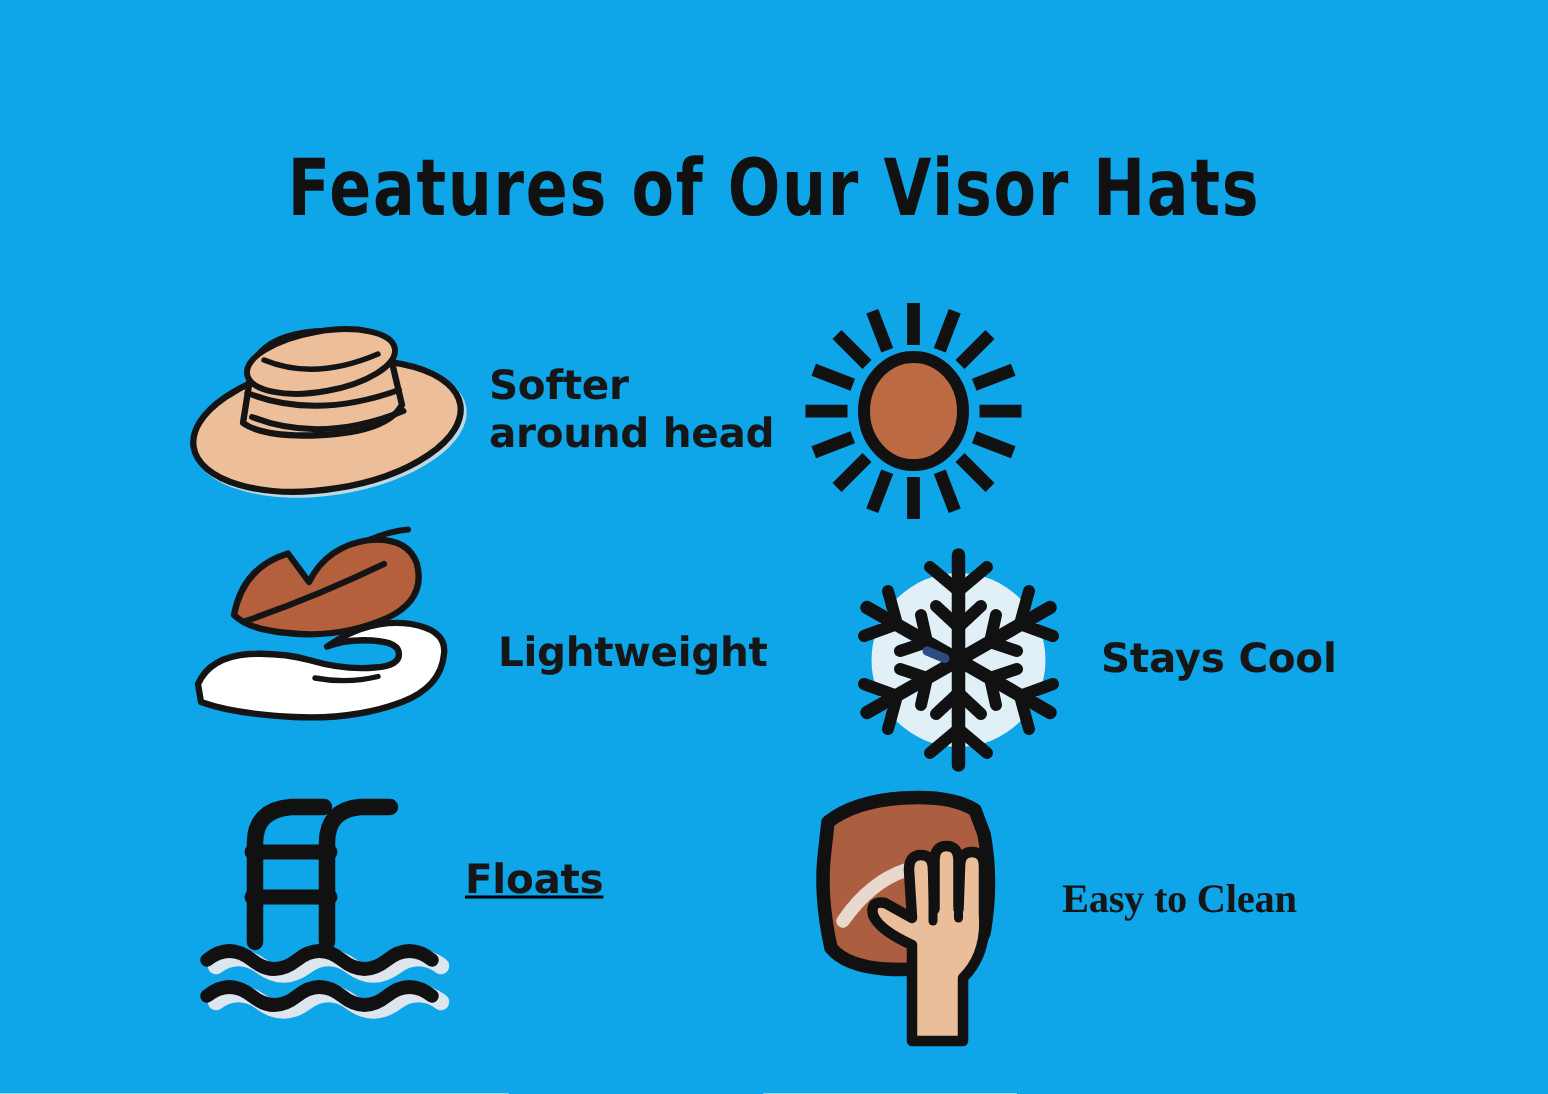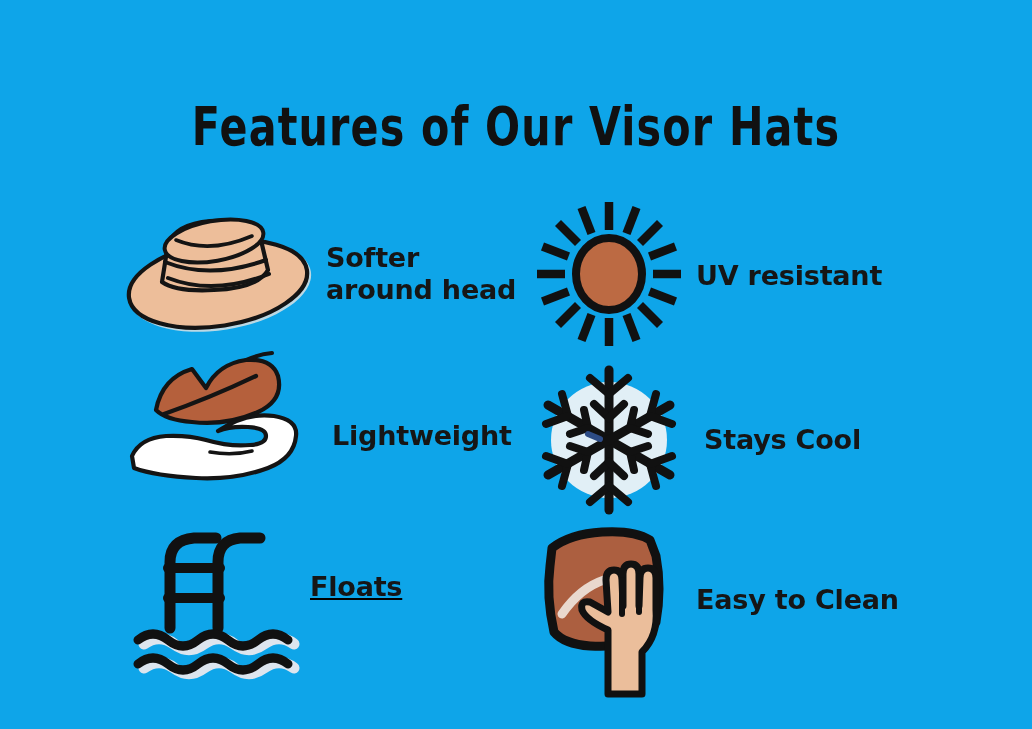--- a/index.html
+++ b/index.html
@@ -66,31 +66,31 @@
   #feat-softer .label { margin-left: 8px; }
 
   #feat-uv         { left: 528px; top: 196px; }
   #feat-uv .icon-slot { width: 162px; height: 160px; }
   #feat-uv .label  { margin-left: 6px; }
 
   #feat-light      { left: 126px; top: 352px; }
   #feat-light .icon-slot { width: 190px; height: 132px; }
   #feat-light .label { margin-left: 16px; margin-top: 36px; }
 
-  #feat-cool       { left: 530px; top: 366px; }
+  #feat-cool       { left: 560px; top: 366px; }
   #feat-cool .icon-slot { width: 158px; height: 148px; }
   #feat-cool .label { margin-left: 16px; }
 
   #feat-floats     { left: 128px; top: 520px; text-decoration: underline; }
   #feat-floats .icon-slot { width: 188px; height: 148px; }
   #feat-floats .label { margin-left: -6px; margin-top: -14px; }
 
   #feat-clean      { left: 530px; top: 518px; }
   #feat-clean .icon-slot { width: 162px; height: 180px; }
-  #feat-clean .label { margin-left: 4px; margin-top: -16px; }
+  #feat-clean .label { margin-left: 16px; margin-top: -16px; font-family: Liberation Serif, serif; }
 
   svg { display: block; overflow: visible; }
 </style>
 </head>
 <body>
 
 <div id="infographic">
 
   <div class="title">Features of Our Visor Hats</div>
 
@@ -137,21 +137,20 @@
           <line x1="14.5" y1="105.5" x2="40.5" y2="95.5"></line>
           <line x1="9" y1="78" x2="37" y2="78"></line>
           <line x1="14.5" y1="50.5" x2="40.5" y2="60.5"></line>
           <line x1="30" y1="27" x2="50" y2="47"></line>
           <line x1="53.5" y1="11.5" x2="63.5" y2="37.5"></line>
         </g>
 
         <ellipse cx="81" cy="78" rx="33" ry="36" fill="#BC6A43" stroke="#111111" stroke-width="8"></ellipse>
       </svg>
     </div>
-    <div class="label">UV resistant</div>
   </div>
 
   <div class="feature" id="feat-light">
     <div class="icon-slot">
       <svg width="190" height="132" viewBox="0 0 190 132">
 
         <path d="M30 58 Q36 26 66 17 L80 36 Q92 12 120 8 Q146 6 152 24
                  Q158 48 132 60 Q100 74 66 70 Q40 68 30 58 Z" fill="#B5603C" stroke="#141414" stroke-width="4.2" stroke-linejoin="round"></path>
 
         <path d="M38 62 Q84 46 130 24" fill="none" stroke="#141414" stroke-width="4.2" stroke-linecap="round"></path>

